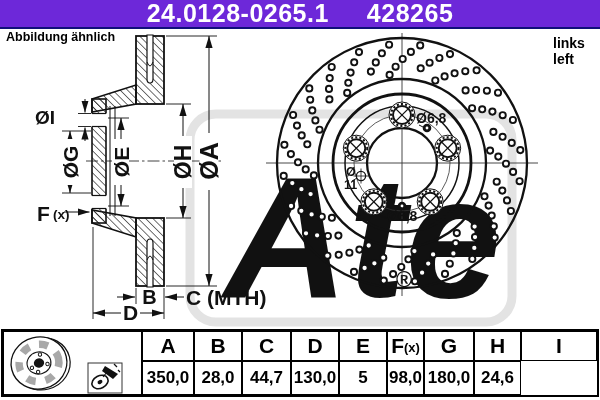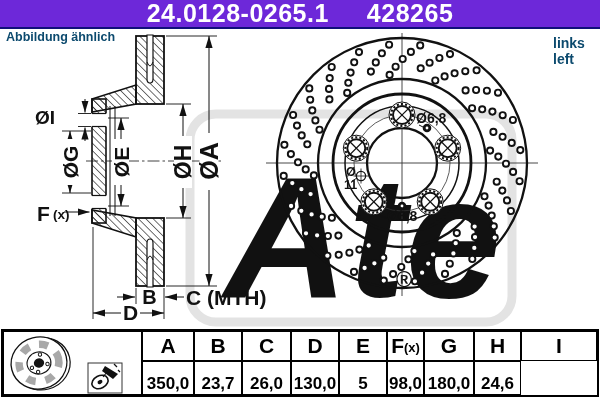--- a/index.html
+++ b/index.html
@@ -5,35 +5,35 @@
   html,body{margin:0;padding:0;background:#fff;}
   #stage{position:relative;width:600px;height:400px;background:#ffffff;overflow:hidden;
          font-family:"Liberation Sans",sans-serif;}
   
   #headerbar{position:absolute;left:0;top:0;width:600px;height:27px;
              background:#1a1acd;border-bottom:2px solid #10107a;
              display:flex;align-items:center;justify-content:center;gap:38px;}
   #headerbar span{color:#ffffff;font-weight:bold;font-size:25px;letter-spacing:0.5px;
                   line-height:27px;}
   
-  .note{position:absolute;font-weight:bold;color:#0c4a6e;}
+  .note{position:absolute;font-weight:bold;color:#000000;}
   #note-similar{left:6px;top:31px;font-size:12.5px;line-height:13.5px;}
   #note-side{left:553px;top:36px;font-size:14px;line-height:15.5px;}
   
   #drawing{position:absolute;left:0;top:0;width:600px;height:400px;}
   svg text{font-family:"Liberation Sans",sans-serif;font-weight:bold;fill:#111;}
   
   #spec-table{position:absolute;left:1px;top:329px;width:594px;height:64px;
               border:2px solid #000;display:grid;
               grid-template-columns:139px 52px 48px 49px 48px 48px 37px 50px 47px 76px;
               grid-template-rows:30px 34px;background:#fff;}
   .cell{border:1.3px solid #000;display:flex;align-items:center;justify-content:center;
         overflow:hidden;}
   .hcell{font-weight:bold;font-size:21px;}
-  .vcell{font-weight:bold;font-size:17px;align-items:flex-end;}
+  .vcell{font-weight:bold;font-size:17px;}
   .suffix{font-size:13px;font-weight:bold;margin-top:2px;}
   #img-cell{grid-row:1 / span 2;grid-column:1;position:relative;
             display:block;border:1.3px solid #000;}
 </style>
 </head>
 <body>
 
 <div id="stage">
 
   <div id="headerbar" style="background: #6d28d9;">
@@ -377,24 +377,24 @@
         <span>H</span>
       </div>
     <div class="cell hcell" style="grid-row:1">
         <span>I</span>
       </div>
 
     <div class="cell vcell" style="grid-row:2">
         <span>350,0</span>
       </div>
     <div class="cell vcell" style="grid-row:2">
-        <span>23,7</span>
-      </div>
-    <div class="cell vcell" style="grid-row:2">
-        <span>26,0</span>
+        <span>28,0</span>
+      </div>
+    <div class="cell vcell" style="grid-row:2">
+        <span>44,7</span>
       </div>
     <div class="cell vcell" style="grid-row:2">
         <span>130,0</span>
       </div>
     <div class="cell vcell" style="grid-row:2">
         <span>5</span>
       </div>
     <div class="cell vcell" style="grid-row:2">
         <span>98,0</span>
       </div>

